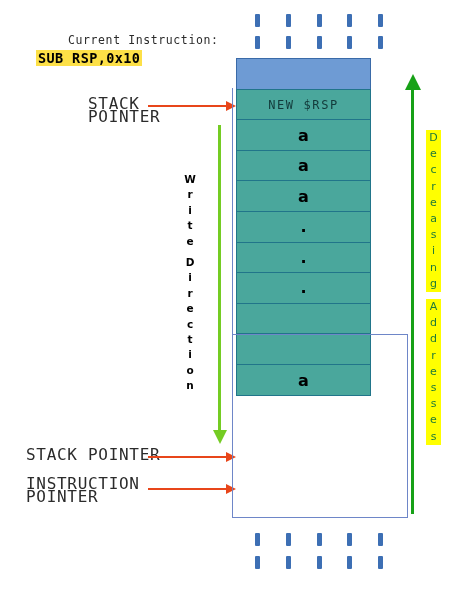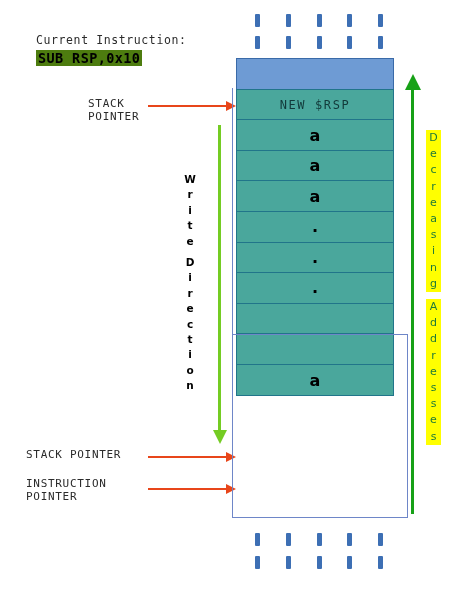--- a/index.html
+++ b/index.html
@@ -9,30 +9,31 @@
     font-family:"DejaVu Sans Mono","Liberation Mono",monospace;
     position:relative;overflow:hidden;
   }
   .canvas{position:absolute;left:0;top:0;width:459px;height:594px;}
 
   
   #instr-block{position:absolute;left:36px;top:33px;}
   #instr-label{
     font-size:11.5px;color:#2b2b2b;letter-spacing:0.6px;white-space:nowrap;
     line-height:14px;
+    margin-left:32px;
   }
   #instr-value{
     display:inline-block;margin-top:3px;
     font-size:13.5px;font-weight:bold;color:#000;
-    background:#4d7c0f;padding:0 2px;letter-spacing:0.4px;white-space:nowrap;
+    background:#fde047;padding:0 2px;letter-spacing:0.4px;white-space:nowrap;
   }
 
   
   .ptr-label{
-    position:absolute;font-size:11px;color:#2b2b2b;
+    position:absolute;font-size:16px;color:#2b2b2b;
     letter-spacing:0.7px;line-height:12.5px;white-space:nowrap;
   }
   #stack-pointer-label{left:88px;top:98px;}
   #base-pointer-label{left:26px;top:449px;}
   #instruction-pointer-label{left:26px;top:478px;}
 
   
   .orange-arrow{position:absolute;height:10px;}
   .orange-arrow .shaft{
     position:absolute;left:0;top:4px;height:2.2px;background:#e8461a;
@@ -62,21 +63,21 @@
   #dash-row-top-2{top:36px;}
   #dash-row-bottom-1{top:533px;}
   #dash-row-bottom-2{top:556px;}
 
   
   #stack-column{
     position:absolute;left:236px;top:58px;width:166px;
   }
   .cell{
     position:relative;box-sizing:border-box;
-    height:32px;width:158px;
+    height:32px;width:135px;
     display:flex;align-items:center;justify-content:center;
     border:1.4px solid #2e6fa8;
     margin-top:-1.4px;
   }
   .cell:first-child{margin-top:0;}
   .cell.blue{background:#6e9bd4;border-color:#3a6aa8;}
   .cell.teal{background:#4aa79c;border-color:#21758a;}
   .cell-text{
     font-size:12px;color:#143c3c;letter-spacing:1.6px;
     font-family:"DejaVu Sans Mono","Liberation Mono",monospace;

